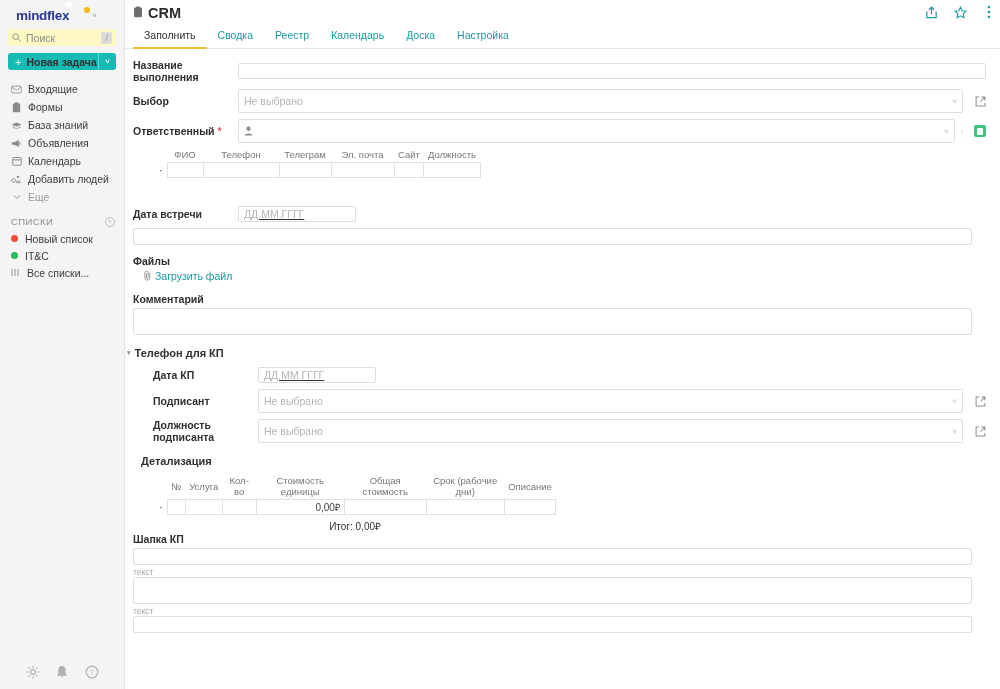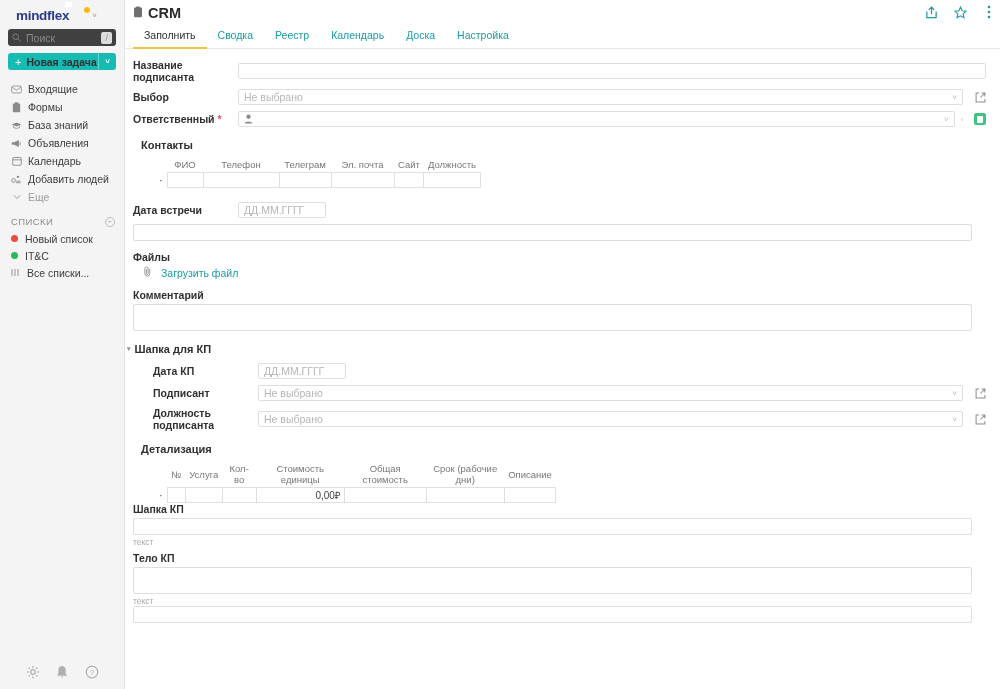--- a/index.html
+++ b/index.html
@@ -34,21 +34,21 @@
   }
   .brand-doc .dot {
     position: absolute; right: -3px; top: -2px;
     width: 6px; height: 6px; border-radius: 50%; background: #fdb913;
   }
   .brand-caret { color: #9b9b9b; font-size: 8px; margin-left: 1px; }
 
   .search-wrap { padding: 0 8px; }
   .search {
     display: flex; align-items: center; gap: 5px;
-    background: #404040; border-radius: 3px;
+    background: #fef9c3; border-radius: 3px;
     height: 17px; padding: 0 4px;
   }
   .search-ph { color: #8a8a8a; font-size: 10.5px; flex: 1; }
   .search-key {
     background: #dcdcdc; color: #999; border-radius: 2px;
     font-size: 9px; padding: 0px 4px; line-height: 12px;
   }
 
   .newtask {
     margin: 7px 8px 0 8px;
@@ -124,24 +124,24 @@
     width: 105px; flex: none; font-size: 10.5px; font-weight: bold;
     color: #2f2f2f; padding-left: 0px;
   }
   .lbl.req:after { content: " *"; color: #e05555; font-weight: bold; }
   .inp {
     height: 16px; border: 1px solid #dedede; border-radius: 2px;
     background: #fff; font-size: 10.5px; color: #333;
     display: flex; align-items: center; padding: 0 5px;
   }
   .inp.full { flex: 1; }
-  .inp.date { width: 88px; }
+  .inp.date { width: 118px; text-decoration: underline; }
   .ph { color: #b5b5b5; font-size: 10.5px; }
   .sel {
-    flex: 1; height: 16px; border: 1px solid #dedede; border-radius: 2px;
+    flex: 1; height: 24px; border: 1px solid #dedede; border-radius: 2px;
     display: flex; align-items: center; padding: 0 5px;
     background: #fff;
   }
   .sel .car { margin-left: auto; color: #b9b9b9; font-size: 8px; }
   .ext {
     width: 12px; height: 12px; margin-left: 11px; color: #8d8d8d;
     display:flex;align-items:center;justify-content:center; flex:none;
   }
   .green-btn {
     width: 12px; height: 12px; background: #3fc380; border-radius: 2px;
@@ -172,21 +172,21 @@
   .fieldlabel { font-size: 10.5px; font-weight: bold; color: #2f2f2f; margin: 10px 0 3px 8px; }
   .wide-inp {
     margin: 0 14px 0 8px; height: 17px;
     border: 1px solid #dedede; border-radius: 2px; background: #fff;
   }
   .tall-inp {
     margin: 0 14px 0 8px; height: 27px;
     border: 1px solid #dedede; border-radius: 2px; background: #fff;
   }
   .helper { font-size: 8.5px; color: #a9a9a9; margin: 2px 0 0 8px; }
-  .upload { display: flex; align-items: center; gap: 9px; margin: 3px 0 0 10px; color: #1a9ba1; font-size: 10.5px; }
+  .upload { display: flex; align-items: flex-start; gap: 3px; margin: 3px 0 0 10px; color: #1a9ba1; font-size: 10.5px; }
   .clip { color: #8d8d8d; font-size: 10px; }
   .indent { margin-left: 20px; }
 </style>
 </head>
 <body>
 
 <div class="app">
 
   <div class="sidebar">
 
@@ -374,21 +374,21 @@
       <div class="tab">Сводка</div>
       <div class="tab">Реестр</div>
       <div class="tab">Календарь</div>
       <div class="tab">Доска</div>
       <div class="tab">Настройка</div>
     </div>
 
     <div class="form">
 
       <div class="row">
-        <span class="lbl">Название подписанта</span>
+        <span class="lbl">Название выполнения</span>
         <div class="inp full">
           <span></span>
         </div>
       </div>
 
       <div class="row">
         <span class="lbl">Выбор</span>
         <div class="sel">
           <span class="ph">Не выбрано</span>
           <span class="car">˅</span>
@@ -411,21 +411,20 @@
               </svg>
           </span>
           <span class="car">˅</span>
         </div>
         <span class="lt-caret">‹</span>
         <span class="green-btn">
             <i></i>
           </span>
       </div>
 
-      <div class="sect-title">Контакты</div>
       <table class="grid">
         <thead>
           <tr>
             <th class="rowhandle"></th>
             <th style="width:36px">ФИО</th>
             <th style="width:76px">Телефон</th>
             <th style="width:52px">Телеграм</th>
             <th style="width:63px">Эл. почта</th>
             <th style="width:27px">Сайт</th>
             <th style="width:48px">Должность</th>
@@ -437,21 +436,21 @@
             <td></td>
             <td></td>
             <td></td>
             <td></td>
             <td></td>
             <td></td>
           </tr>
         </tbody>
       </table>
 
-      <div class="row" style="margin-top:14px">
+      <div class="row" style="margin-top:28px">
         <span class="lbl">Дата встречи</span>
         <div class="inp date">
           <span class="ph">ДД.ММ.ГГГГ</span>
         </div>
       </div>
 
       <div class="wide-inp" style="margin-left:0"></div>
 
       <div class="fieldlabel" style="margin-left:0">Файлы</div>
       <div class="upload">
@@ -461,21 +460,21 @@
             </svg>
         </span>
         <span>Загрузить файл</span>
       </div>
 
       <div class="fieldlabel" style="margin-left:0">Комментарий</div>
       <div class="tall-inp" style="margin-left:0"></div>
 
       <div class="sect-title collapsible" style="margin-left:-6px;margin-top:12px">
         <span class="tri">▾</span>
-        <span>Шапка для КП</span>
+        <span>Телефон для КП</span>
       </div>
 
       <div class="row indent">
         <span class="lbl" style="width:105px">Дата КП</span>
         <div class="inp date">
           <span class="ph">ДД.ММ.ГГГГ</span>
         </div>
       </div>
 
       <div class="row indent">
@@ -526,26 +525,26 @@
             <td></td>
             <td></td>
             <td></td>
             <td class="num">0,00₽</td>
             <td></td>
             <td></td>
             <td></td>
           </tr>
         </tbody>
       </table>
+      <div class="total" style="width:400px;margin-left:22px">Итог: 0,00₽</div>
 
       <div class="fieldlabel" style="margin-left:0;margin-top:0">Шапка КП</div>
       <div class="wide-inp" style="margin-left:0"></div>
       <div class="helper" style="margin-left:0">текст</div>
 
-      <div class="fieldlabel" style="margin-left:0;margin-top:5px">Тело КП</div>
       <div class="tall-inp" style="margin-left:0"></div>
       <div class="helper" style="margin-left:0">текст</div>
 
       <div class="wide-inp" style="margin-left:0"></div>
 
     </div>
   </div>
 </div>
 
 </body></html>

